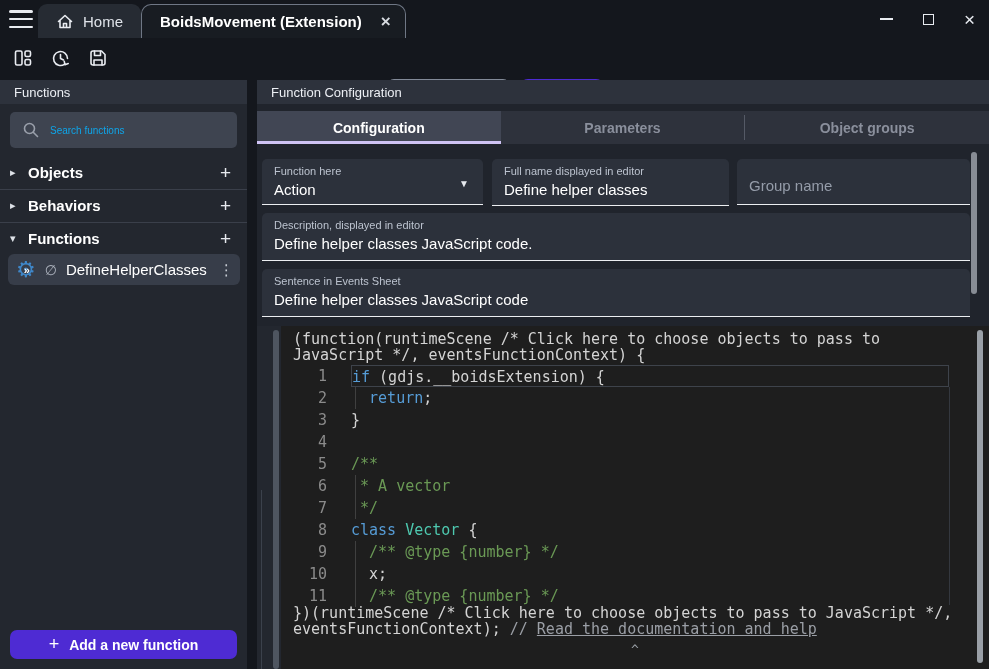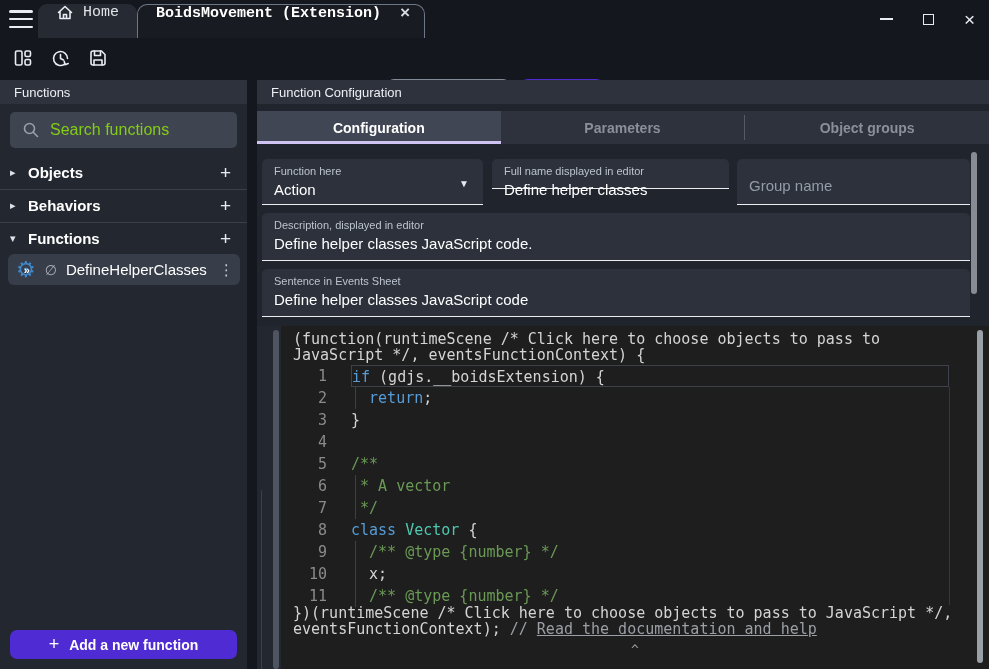--- a/index.html
+++ b/index.html
@@ -28,22 +28,22 @@
   html,body{width:989px;height:669px;overflow:hidden;background:var(--bg-app);
     font-family:"Liberation Sans",sans-serif;color:var(--text);}
   .app{position:relative;width:989px;height:669px;background:var(--bg-app);}
 
   
   .titlebar{position:absolute;left:0;top:0;right:0;height:38px;background:var(--bg-app);}
   .menu-btn{position:absolute;left:9px;top:10px;width:24px;height:18px;display:flex;
     flex-direction:column;justify-content:space-between;cursor:pointer;}
   .menu-btn i{display:block;height:2.5px;background:#e9ecf1;border-radius:2px;}
   .tabstrip{position:absolute;left:38px;top:4px;height:34px;display:flex;align-items:stretch;}
-  .tab{display:flex;gap:9px;padding:0 18px;font-size:15px;color:#dfe3e9;
-    cursor:pointer;font-family:Liberation Mono, monospace;}
+  .tab{display:flex;align-items:center;gap:9px;padding:0 18px;font-size:15px;color:#dfe3e9;
+    cursor:pointer;}
   .tab.home{background:#262b33;border-radius:9px 9px 0 0;}
   .tab.active-tab{background:#181c22;border:1px solid #6f7785;border-bottom:none;
     border-radius:10px 10px 0 0;font-weight:bold;color:#fff;padding-right:14px;}
   .tab-close{font-size:17px;color:#d7dbe1;margin-left:10px;line-height:1;cursor:pointer;}
   .win-controls{position:absolute;right:14px;top:0;height:38px;display:flex;align-items:center;gap:30px;}
   .win-min{width:13px;height:2px;background:#e9ecf1;display:inline-block;cursor:pointer;}
   .win-max{width:11px;height:11px;border:1.5px solid #e9ecf1;display:inline-block;cursor:pointer;}
   .win-close{font-size:19px;color:#e9ecf1;line-height:1;cursor:pointer;}
 
   
@@ -66,21 +66,21 @@
 
   
   .sidebar{position:absolute;left:0;top:80px;width:247px;bottom:0;background:var(--bg-panel);}
   .main{position:absolute;left:257px;top:80px;right:0;bottom:0;background:#20242c;}
   .panel-header{position:absolute;left:0;top:0;right:0;height:24px;background:var(--bg-panel-header);
     display:flex;align-items:center;padding:0 14px;font-size:13px;color:#eceff4;}
 
   
   .search-box{position:absolute;left:10px;top:32px;width:227px;height:36px;background:var(--bg-search);
     border-radius:5px;display:flex;align-items:center;gap:10px;padding:0 12px;cursor:text;}
-  .search-box .ph{font-size:16px;color:#84cc16;}
+  .search-box .ph{font-size:10px;color:#0ea5e9;}
   .tree-row{position:absolute;left:0;right:0;height:31px;display:flex;align-items:center;
     padding:0 10px;cursor:pointer;}
   .tree-row .chev{width:14px;font-size:11px;color:#dfe3e9;}
   .tree-row .lbl{flex:1;font-size:15px;font-weight:bold;color:#fff;margin-left:4px;}
   .tree-row .plus{font-size:19px;font-weight:normal;color:#e6e9ee;padding:0 6px;cursor:pointer;}
   .tree-sep{position:absolute;left:0;right:0;height:1px;background:var(--divider);}
   .func-item{position:absolute;left:8px;right:7px;height:31px;background:var(--bg-row-selected);
     border-radius:6px;display:flex;align-items:center;gap:9px;padding:0 8px;cursor:pointer;}
   .func-gear{position:relative;width:22px;height:22px;display:inline-flex;align-items:center;
     justify-content:center;}
@@ -361,21 +361,21 @@
       <div class="cfg-tab">
         <span>Object groups</span>
       </div>
     </div>
 
     <div class="field" style="left:5px;top:79px;width:221px;height:46px">
       <span class="flabel">Function here</span>
       <span class="fvalue">Action</span>
       <span class="dd-caret">▼</span>
     </div>
-    <div class="field" style="left:235px;top:79px;width:237px;height:30px">
+    <div class="field" style="left:235px;top:79px;width:237px;height:47px">
       <span class="flabel">Full name displayed in editor</span>
       <span class="fvalue">Define helper classes</span>
     </div>
     <div class="field" style="left:480px;top:79px;width:233px;height:46px">
       <span class="fplaceholder">Group name</span>
     </div>
 
     <div class="field" style="left:5px;top:133px;width:708px;height:48px">
       <span class="flabel">Description, displayed in editor</span>
       <span class="fvalue">Define helper classes JavaScript code.</span>

